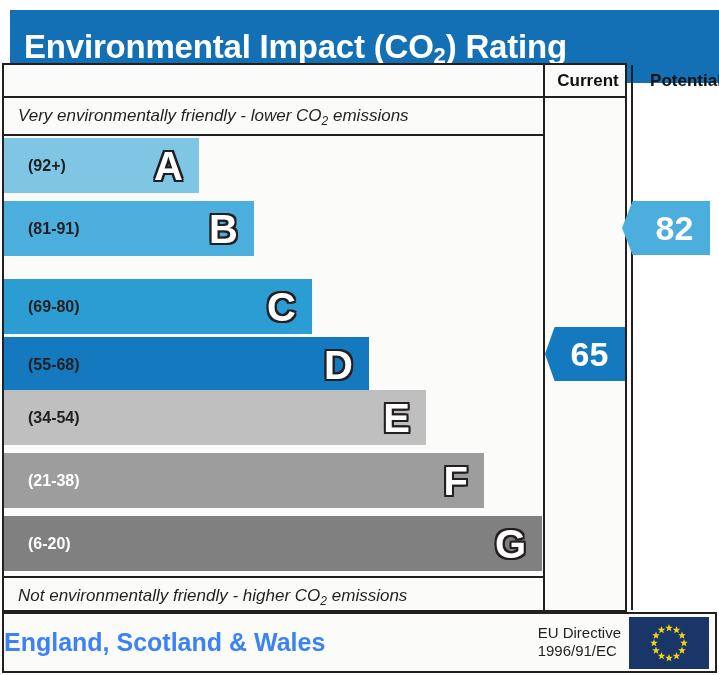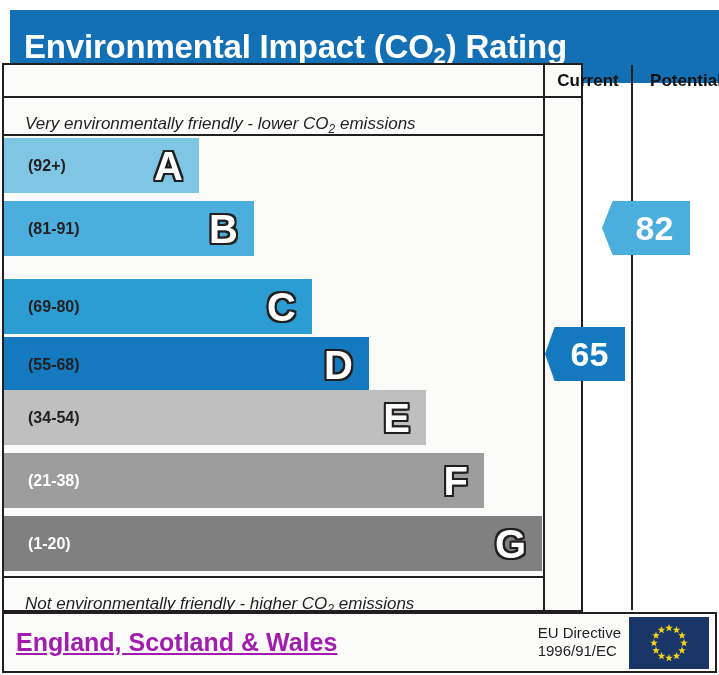--- a/index.html
+++ b/index.html
@@ -45,21 +45,21 @@
     vertical-align: baseline;
     position: relative;
     top: 5px;
   }
 
   
   .epc-table {
     position: absolute;
     left: 2px;
     top: 63px;
-    width: 581px;
+    width: 625px;
     height: 549px;
     border: 2px solid #231f20;
     box-sizing: border-box;
     background: #fbfbfa;
   }
 
   
   .col-div {
     position: absolute;
     top: 0;
@@ -89,25 +89,25 @@
     font-size: 17px;
     font-weight: bold;
     color: #111111;
   }
   .thead-cell.current   { left: 541px; width: 86px; }
   .thead-cell.potential { left: 629px; width: 86px; padding-left: 10px; }
 
   
   .caption-row {
     position: absolute;
-    left: 7px;
+    left: 0;
     width: 539px;
     height: 36px;
     display: flex;
-    align-items: flex-end;
+    align-items: center;
     box-sizing: border-box;
   }
   .caption-row.top    { top: 33px;  border-bottom: 0; }
   .caption-row.bottom { top: 513px; border-top: 0; }
   .caption-text {
     font-size: 17px;
     font-style: italic;
     color: #231f20;
     padding-left: 14px;
     white-space: nowrap;
@@ -198,24 +198,22 @@
     height: 61px;
     border: 2px solid #231f20;
     box-sizing: border-box;
     background: #fbfbfa;
     display: flex;
     align-items: center;
   }
   .footer-region {
     font-size: 25px;
     font-weight: bold;
-    color: #a21caf;
-    padding-left: 12px;
-    white-space: nowrap;
-    text-decoration: underline;
+    color: #3b82f6;
+    white-space: nowrap;
   }
   .footer-directive {
     position: absolute;
     right: 94px;
     top: 50%;
     transform: translateY(-50%);
     text-align: left;
     font-size: 15px;
     color: #231f20;
     line-height: 1.25;
@@ -275,35 +273,35 @@
         </div>
         <div class="band" style="top: 254px; width: 422px; background: rgb(191, 191, 191);">
           <div class="band-range">(34-54)</div>
           <div class="band-letter">E</div>
         </div>
         <div class="band" style="top: 317px; width: 480px; background: rgb(157, 157, 157);">
           <div class="band-range light">(21-38)</div>
           <div class="band-letter">F</div>
         </div>
         <div class="band" style="top: 380px; width: 538px; background: rgb(128, 128, 128);">
-          <div class="band-range light">(1-20)</div>
+          <div class="band-range light">(6-20)</div>
           <div class="band-letter">G</div>
         </div>
       </div>
 
     <div class="caption-rule r2"></div>
     <div class="caption-row bottom">
       <div class="caption-text"><span>Not environmentally friendly - higher CO</span><sub>2</sub><span> emissions</span></div>
     </div>
 
     <div id="marker-layer">
         <div class="marker" style="left: 541px; top: 262px; background: rgb(20, 121, 190); text-align: center;">
           <span class="marker-value">65</span>
         </div>
-        <div class="marker" style="left: 598px; top: 136px; background: rgb(75, 174, 221); padding-left: 8px;">
+        <div class="marker" style="left: 618px; top: 136px; background: rgb(75, 174, 221); padding-left: 8px;">
           <span class="marker-value">82</span>
         </div>
       </div>
   </div>
 
   <div class="epc-footer">
     <div class="footer-region">England, Scotland &amp; Wales</div>
     <div class="footer-directive">
       <div>EU Directive</div>
       <div>1996/91/EC</div>

